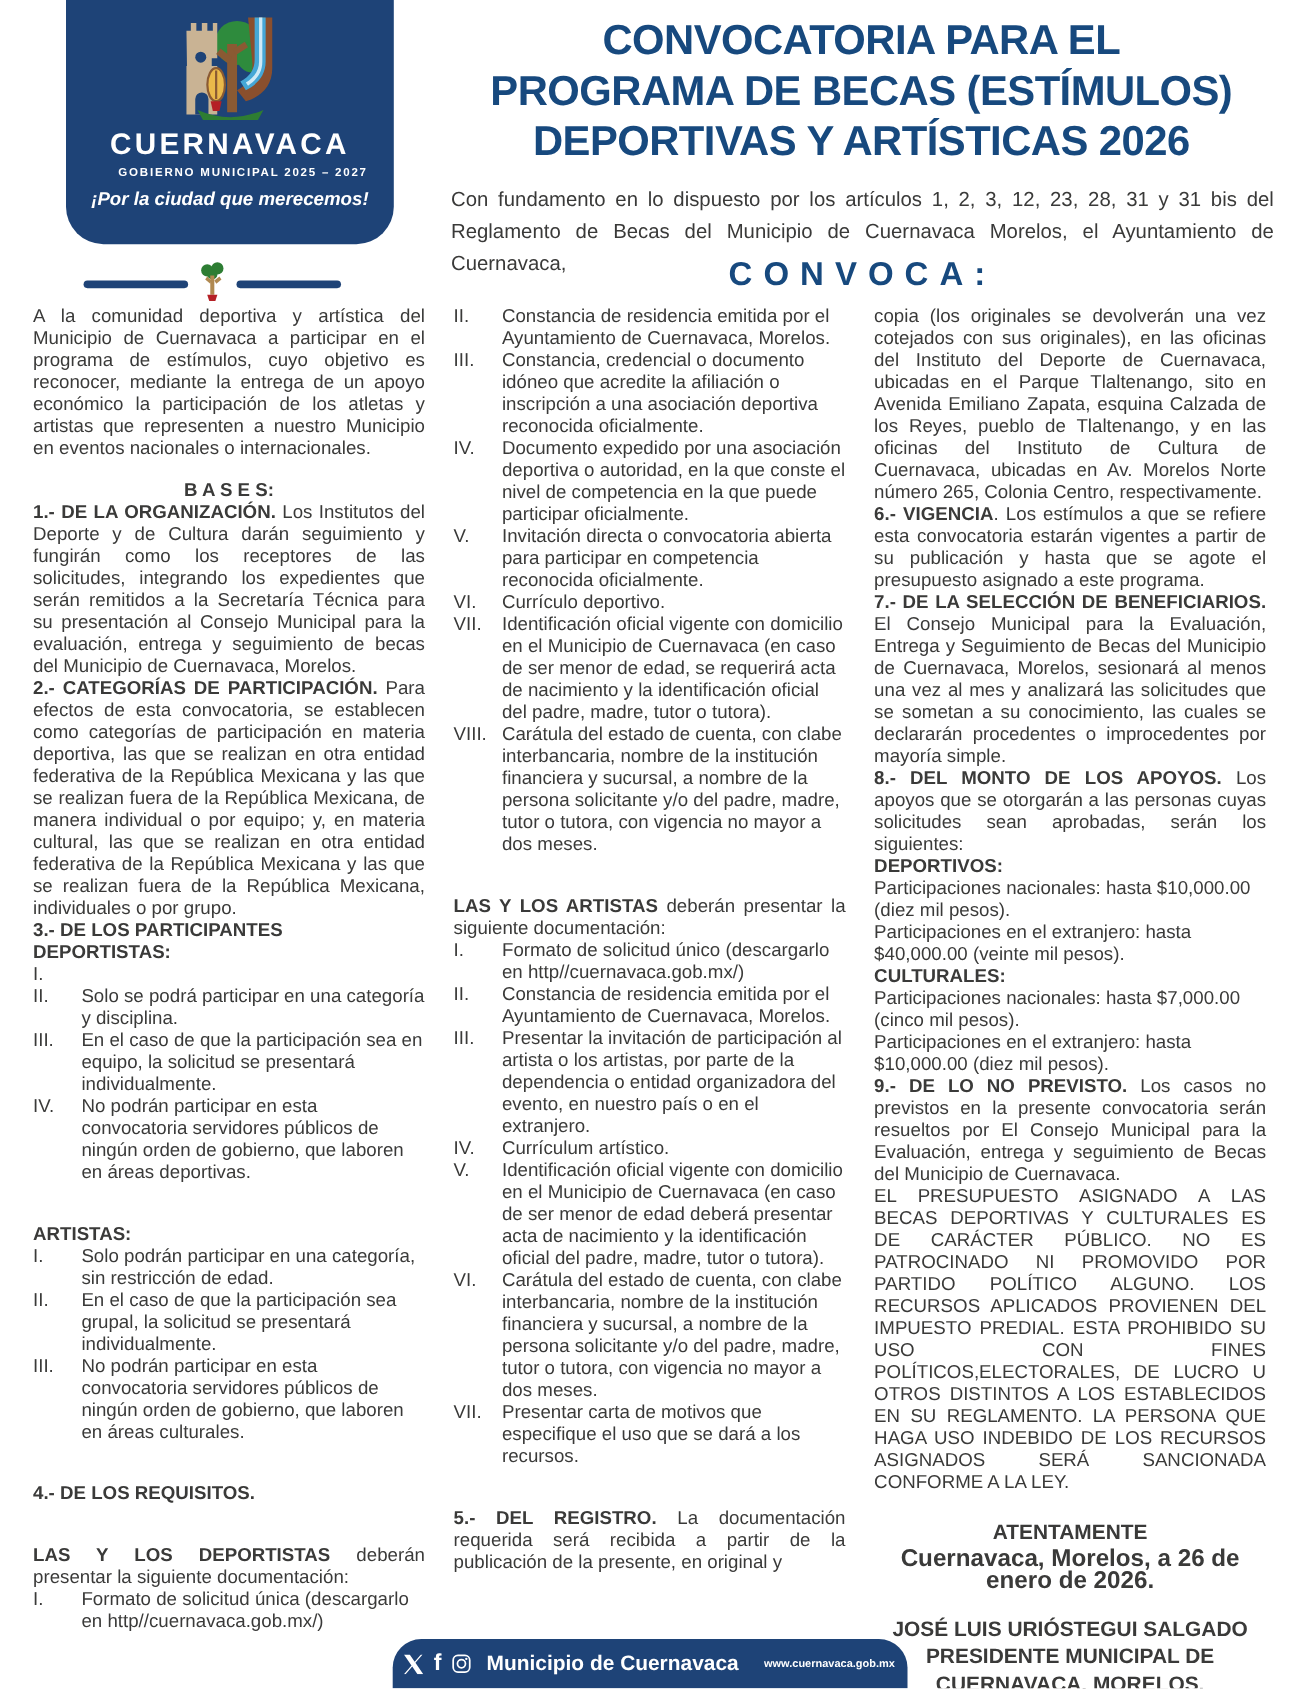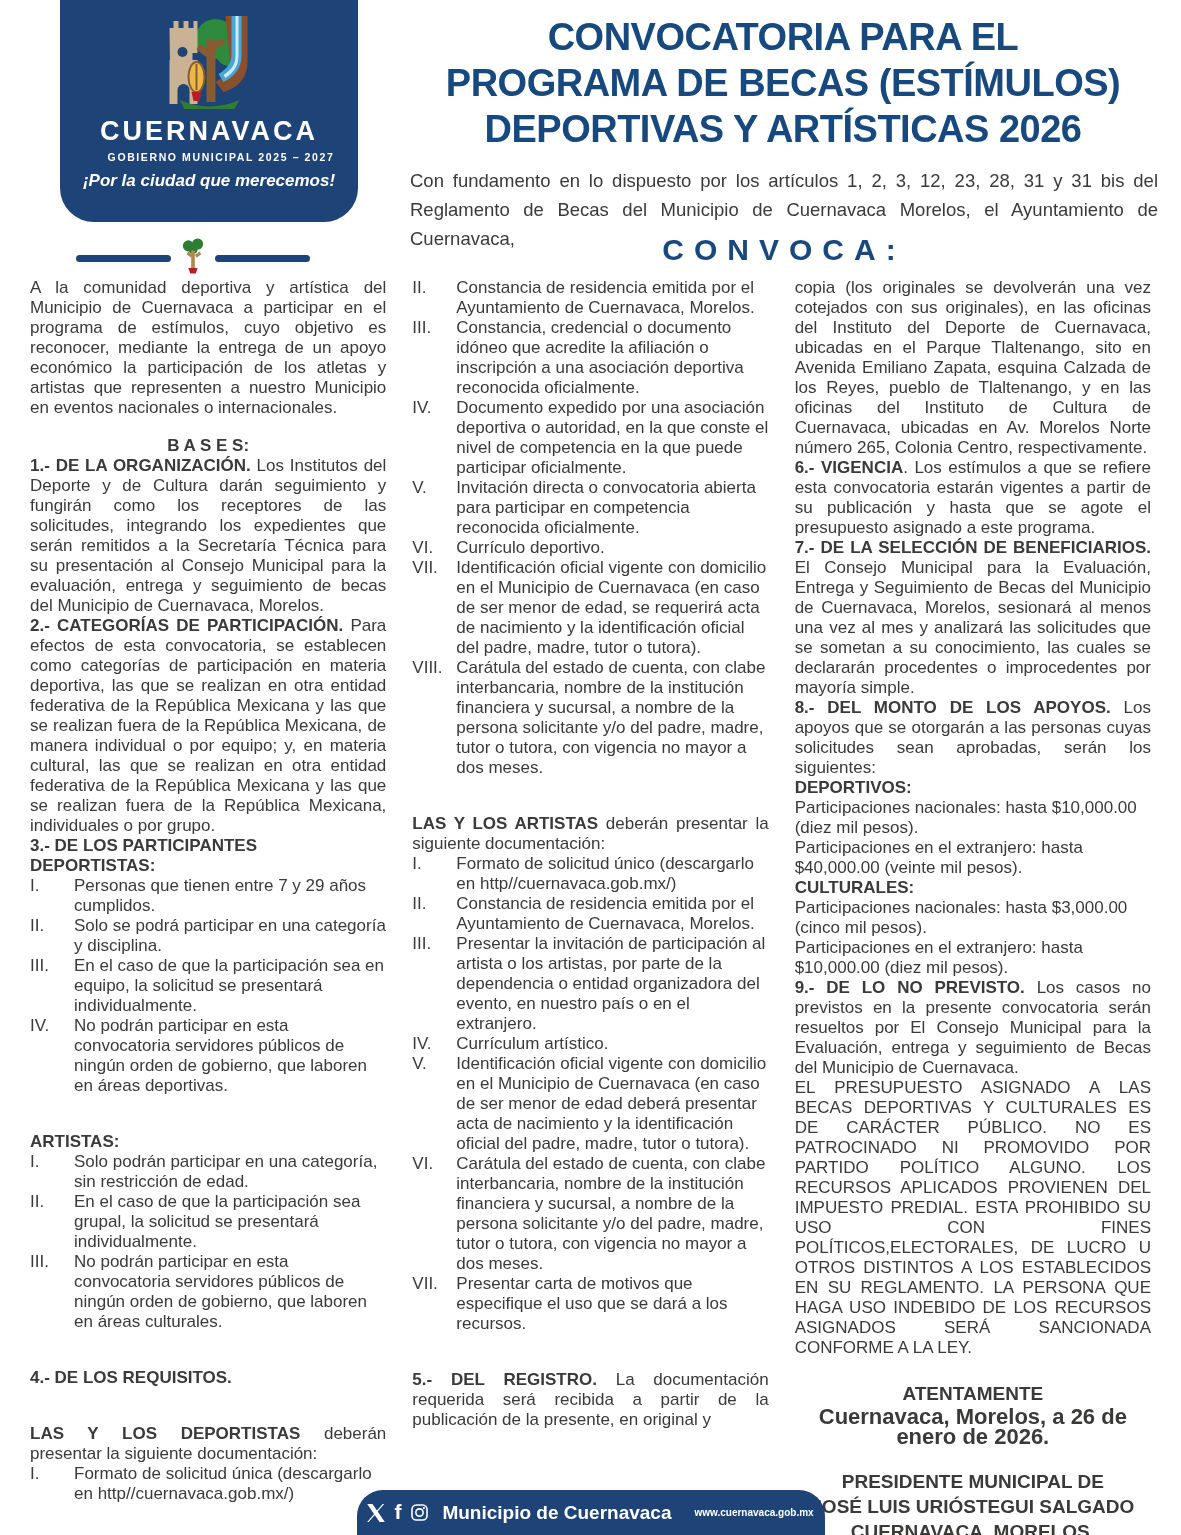--- a/index.html
+++ b/index.html
@@ -123,21 +123,20 @@
     <div class="col">
       <p class="jp">A la comunidad deportiva y artística del Municipio de Cuernavaca a participar en el programa de estímulos, cuyo objetivo es reconocer, mediante la entrega de un apoyo económico la participación de los atletas y artistas que representen a nuestro Municipio en eventos nacionales o internacionales.</p>
       <p class="h center mt-s">B A S E S:</p>
       <p class="jp"><b>1.- DE LA ORGANIZACIÓN.</b><span> Los Institutos del Deporte y de Cultura darán seguimiento y fungirán como los receptores de las solicitudes, integrando los expedientes que serán remitidos a la Secretaría Técnica para su presentación al Consejo Municipal para la evaluación, entrega y seguimiento de becas del Municipio de Cuernavaca, Morelos.</span></p>
       <p class="jp"><b>2.- CATEGORÍAS DE PARTICIPACIÓN.</b><span> Para efectos de esta convocatoria, se establecen como categorías de participación en materia deportiva, las que se realizan en otra entidad federativa de la República Mexicana y las que se realizan fuera de la República Mexicana, de manera individual o por equipo; y, en materia cultural, las que se realizan en otra entidad federativa de la República Mexicana y las que se realizan fuera de la República Mexicana, individuales o por grupo.</span></p>
       <p class="h">3.- DE LOS PARTICIPANTES</p>
       <p class="h">DEPORTISTAS:</p>
 
       <div class="li">
           <span class="num">I.</span>
-          <span class="txt">Personas que tienen entre 7 y 29 años cumplidos.</span>
         </div>
       <div class="li">
           <span class="num">II.</span>
           <span class="txt">Solo se podrá participar en una categoría y disciplina.</span>
         </div>
       <div class="li">
           <span class="num">III.</span>
           <span class="txt">En el caso de que la participación sea en equipo, la solicitud se presentará individualmente.</span>
         </div>
       <div class="li">
@@ -233,29 +232,29 @@
 
     <div class="col">
       <p class="jp">copia (los originales se devolverán una vez cotejados con sus originales), en las oficinas del Instituto del Deporte de Cuernavaca, ubicadas en el Parque Tlaltenango, sito en Avenida Emiliano Zapata, esquina Calzada de los Reyes, pueblo de Tlaltenango, y en las oficinas del Instituto de Cultura de Cuernavaca, ubicadas en Av. Morelos Norte número 265, Colonia Centro, respectivamente.</p>
       <p class="jp"><b>6.- VIGENCIA</b><span>. Los estímulos a que se refiere esta convocatoria estarán vigentes a partir de su publicación y hasta que se agote el presupuesto asignado a este programa.</span></p>
       <p class="jp"><b>7.- DE LA SELECCIÓN DE BENEFICIARIOS.</b><span> El Consejo Municipal para la Evaluación, Entrega y Seguimiento de Becas del Municipio de Cuernavaca, Morelos, sesionará al menos una vez al mes y analizará las solicitudes que se sometan a su conocimiento, las cuales se declararán procedentes o improcedentes por mayoría simple.</span></p>
       <p class="jp"><b>8.- DEL MONTO DE LOS APOYOS.</b><span> Los apoyos que se otorgarán a las personas cuyas solicitudes sean aprobadas, serán los siguientes:</span></p>
       <p class="h">DEPORTIVOS:</p>
       <p class="lp">Participaciones nacionales: hasta $10,000.00 (diez mil pesos).</p>
       <p class="lp">Participaciones en el extranjero: hasta $40,000.00 (veinte mil pesos).</p>
       <p class="h">CULTURALES:</p>
-      <p class="lp">Participaciones nacionales: hasta $3,000.00 (cinco mil pesos).</p>
+      <p class="lp">Participaciones nacionales: hasta $7,000.00 (cinco mil pesos).</p>
       <p class="lp">Participaciones en el extranjero: hasta $10,000.00 (diez mil pesos).</p>
       <p class="jp"><b>9.- DE LO NO PREVISTO.</b><span> Los casos no previstos en la presente convocatoria serán resueltos por El Consejo Municipal para la Evaluación, entrega y seguimiento de Becas del Municipio de Cuernavaca.</span></p>
       <p class="jp">EL PRESUPUESTO ASIGNADO A LAS BECAS DEPORTIVAS Y CULTURALES ES DE CARÁCTER PÚBLICO. NO ES PATROCINADO NI PROMOVIDO POR PARTIDO POLÍTICO ALGUNO. LOS RECURSOS APLICADOS PROVIENEN DEL IMPUESTO PREDIAL. ESTA PROHIBIDO SU USO CON FINES POLÍTICOS,ELECTORALES, DE LUCRO U OTROS DISTINTOS A LOS ESTABLECIDOS EN SU REGLAMENTO. LA PERSONA QUE HAGA USO INDEBIDO DE LOS RECURSOS ASIGNADOS SERÁ SANCIONADA CONFORME A LA LEY.</p>
       <div class="att">ATENTAMENTE</div>
       <div class="date-line">Cuernavaca, Morelos, a 26 de enero de 2026.</div>
       <div class="sig">
+        <div>JOSÉ LUIS URIÓSTEGUI SALGADO</div>
         <div>PRESIDENTE MUNICIPAL DE</div>
-        <div>JOSÉ LUIS URIÓSTEGUI SALGADO</div>
         <div>CUERNAVACA, MORELOS.</div>
       </div>
     </div>
   </div>
 
   <div class="footer">
     <svg width="18" height="18" viewBox="0 0 1200 1227" fill="#ffffff" aria-hidden="true">
       <path d="M714 519L1160 0H1055L667 450L357 0H0L468 681L0 1227H106L515 750L842 1227H1199L714 519Z"></path>
     </svg>
     <span class="f-glyph">f</span>

